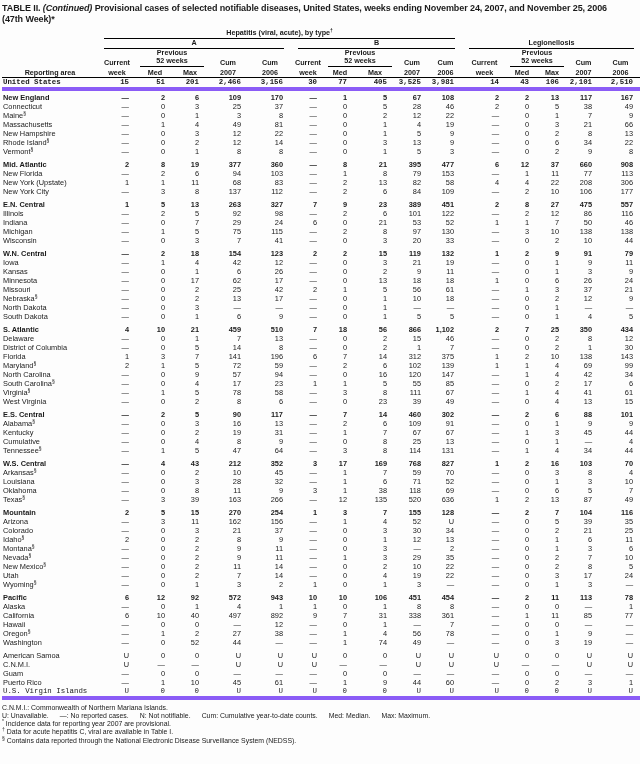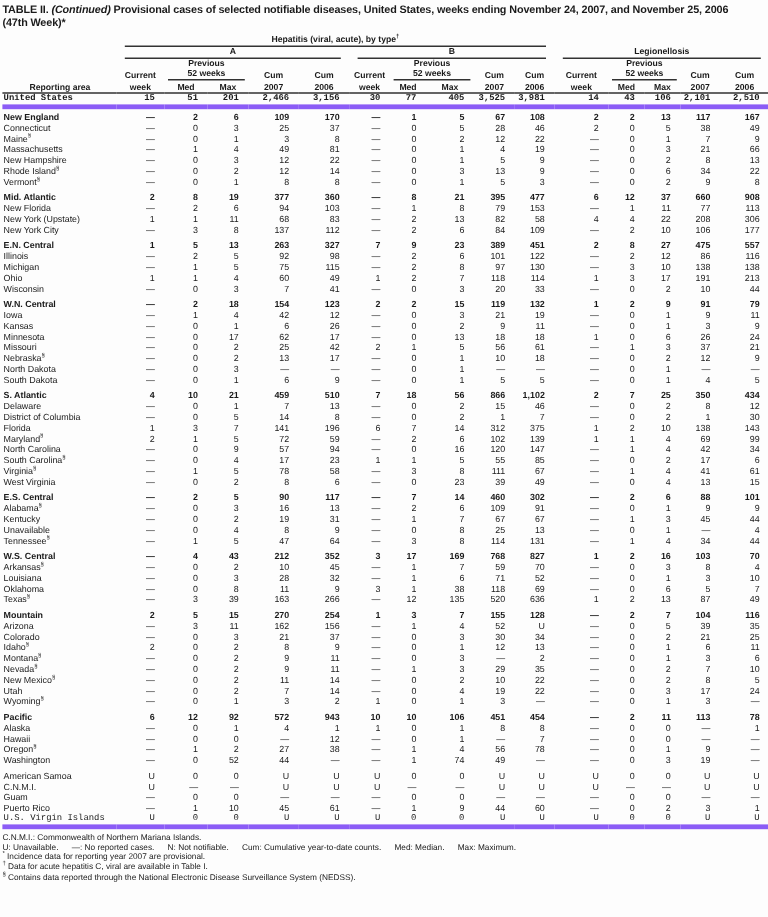--- a/index.html
+++ b/index.html
@@ -413,54 +413,54 @@
           <td class="num">6</td>
           <td class="num">101</td>
           <td class="num">122</td>
           <td class="num">—</td>
           <td class="num">2</td>
           <td class="num">12</td>
           <td class="num">86</td>
           <td class="num">116</td>
         </tr>
         <tr>
+          <td class="lbl">Indiana</td>
+          <td class="num">—</td>
+          <td class="num">0</td>
+          <td class="num">7</td>
+          <td class="num">29</td>
+          <td class="num">24</td>
+          <td class="num">6</td>
+          <td class="num">0</td>
+          <td class="num">21</td>
+          <td class="num">53</td>
+          <td class="num">52</td>
+          <td class="num">1</td>
+          <td class="num">1</td>
+          <td class="num">7</td>
+          <td class="num">50</td>
+          <td class="num">46</td>
+        </tr>
+        <tr>
           <td class="lbl">Michigan</td>
           <td class="num">—</td>
           <td class="num">1</td>
           <td class="num">5</td>
           <td class="num">75</td>
           <td class="num">115</td>
           <td class="num">—</td>
           <td class="num">2</td>
           <td class="num">8</td>
           <td class="num">97</td>
           <td class="num">130</td>
           <td class="num">—</td>
           <td class="num">3</td>
           <td class="num">10</td>
           <td class="num">138</td>
           <td class="num">138</td>
-        </tr>
-        <tr>
-          <td class="lbl">Ohio</td>
-          <td class="num">1</td>
-          <td class="num">1</td>
-          <td class="num">4</td>
-          <td class="num">60</td>
-          <td class="num">49</td>
-          <td class="num">1</td>
-          <td class="num">2</td>
-          <td class="num">7</td>
-          <td class="num">118</td>
-          <td class="num">114</td>
-          <td class="num">1</td>
-          <td class="num">3</td>
-          <td class="num">17</td>
-          <td class="num">191</td>
-          <td class="num">213</td>
         </tr>
         <tr>
           <td class="lbl">Wisconsin</td>
           <td class="num">—</td>
           <td class="num">0</td>
           <td class="num">3</td>
           <td class="num">7</td>
           <td class="num">41</td>
           <td class="num">—</td>
           <td class="num">0</td>
@@ -836,21 +836,21 @@
           <td class="num">7</td>
           <td class="num">67</td>
           <td class="num">67</td>
           <td class="num">—</td>
           <td class="num">1</td>
           <td class="num">3</td>
           <td class="num">45</td>
           <td class="num">44</td>
         </tr>
         <tr>
-          <td class="lbl">Unavailable</td>
+          <td class="lbl">Cumulative</td>
           <td class="num">—</td>
           <td class="num">0</td>
           <td class="num">4</td>
           <td class="num">8</td>
           <td class="num">9</td>
           <td class="num">—</td>
           <td class="num">0</td>
           <td class="num">8</td>
           <td class="num">25</td>
           <td class="num">13</td>
@@ -1167,20 +1167,38 @@
           <td class="num">1</td>
           <td class="num">0</td>
           <td class="num">1</td>
           <td class="num">8</td>
           <td class="num">8</td>
           <td class="num">—</td>
           <td class="num">0</td>
           <td class="num">0</td>
           <td class="num">—</td>
           <td class="num">1</td>
+        </tr>
+        <tr>
+          <td class="lbl">California</td>
+          <td class="num">6</td>
+          <td class="num">10</td>
+          <td class="num">40</td>
+          <td class="num">497</td>
+          <td class="num">892</td>
+          <td class="num">9</td>
+          <td class="num">7</td>
+          <td class="num">31</td>
+          <td class="num">338</td>
+          <td class="num">361</td>
+          <td class="num">—</td>
+          <td class="num">1</td>
+          <td class="num">11</td>
+          <td class="num">85</td>
+          <td class="num">77</td>
         </tr>
         <tr>
           <td class="lbl">Hawaii</td>
           <td class="num">—</td>
           <td class="num">0</td>
           <td class="num">0</td>
           <td class="num">—</td>
           <td class="num">12</td>
           <td class="num">—</td>
           <td class="num">0</td>

